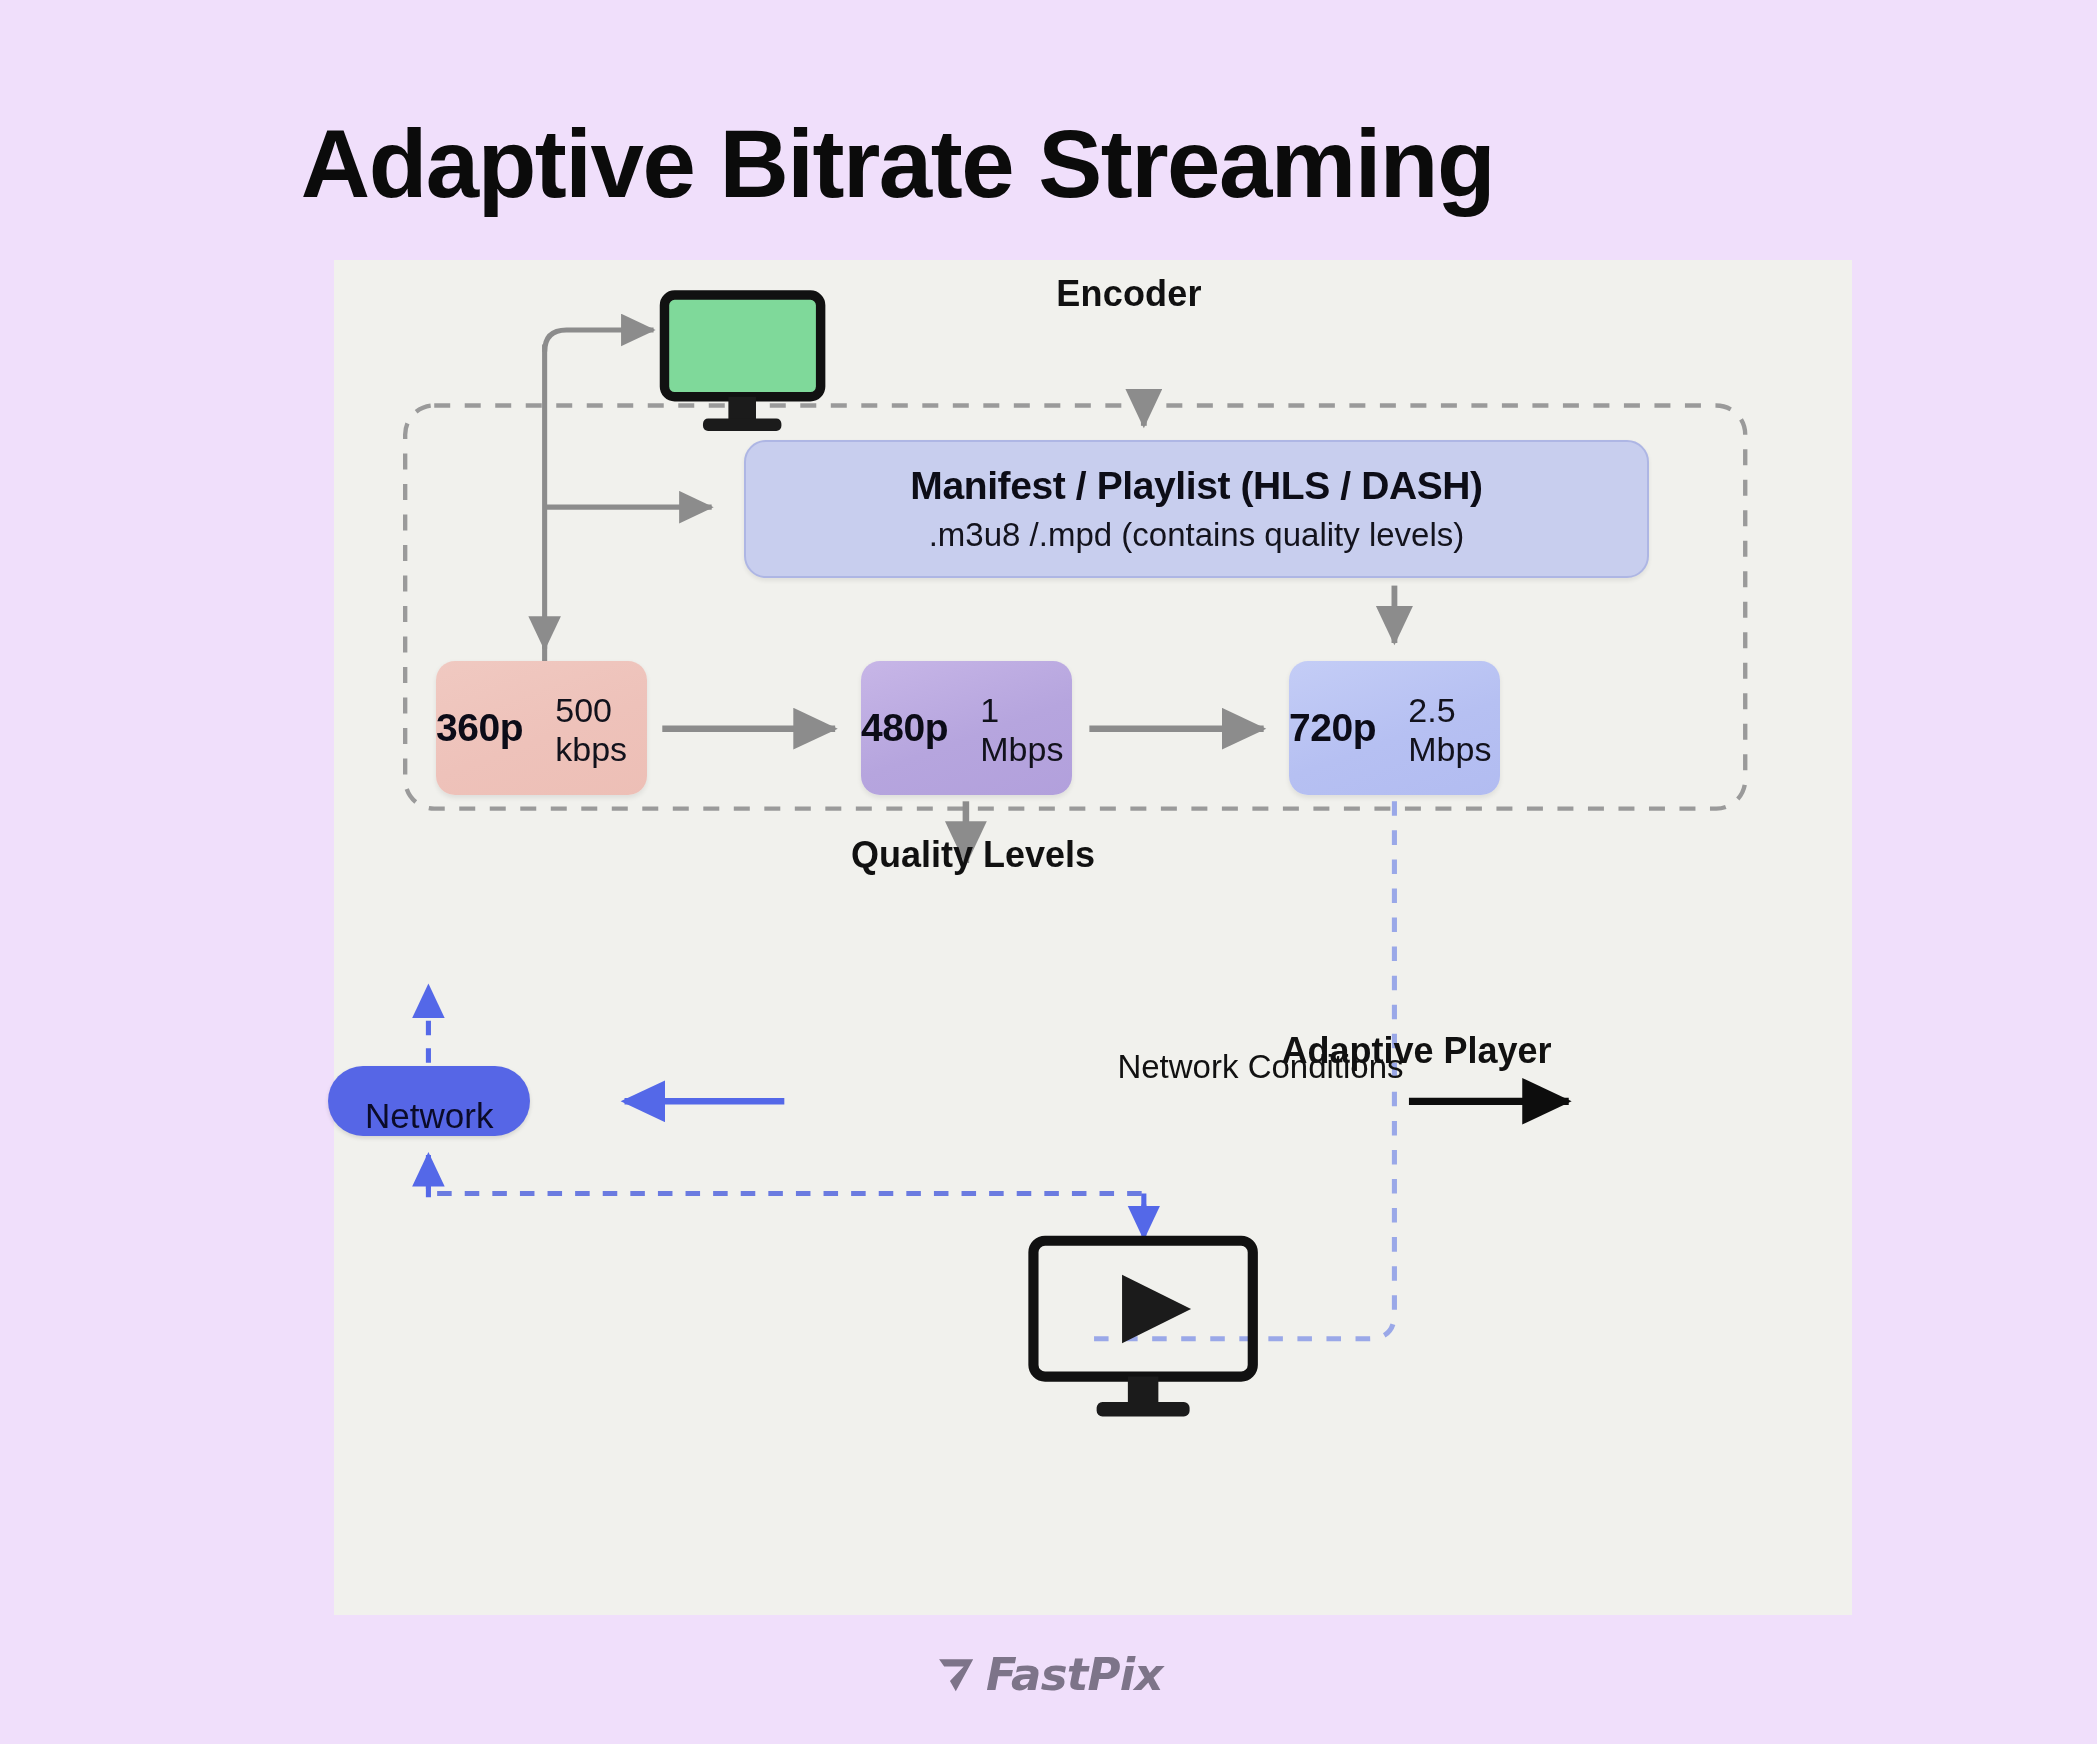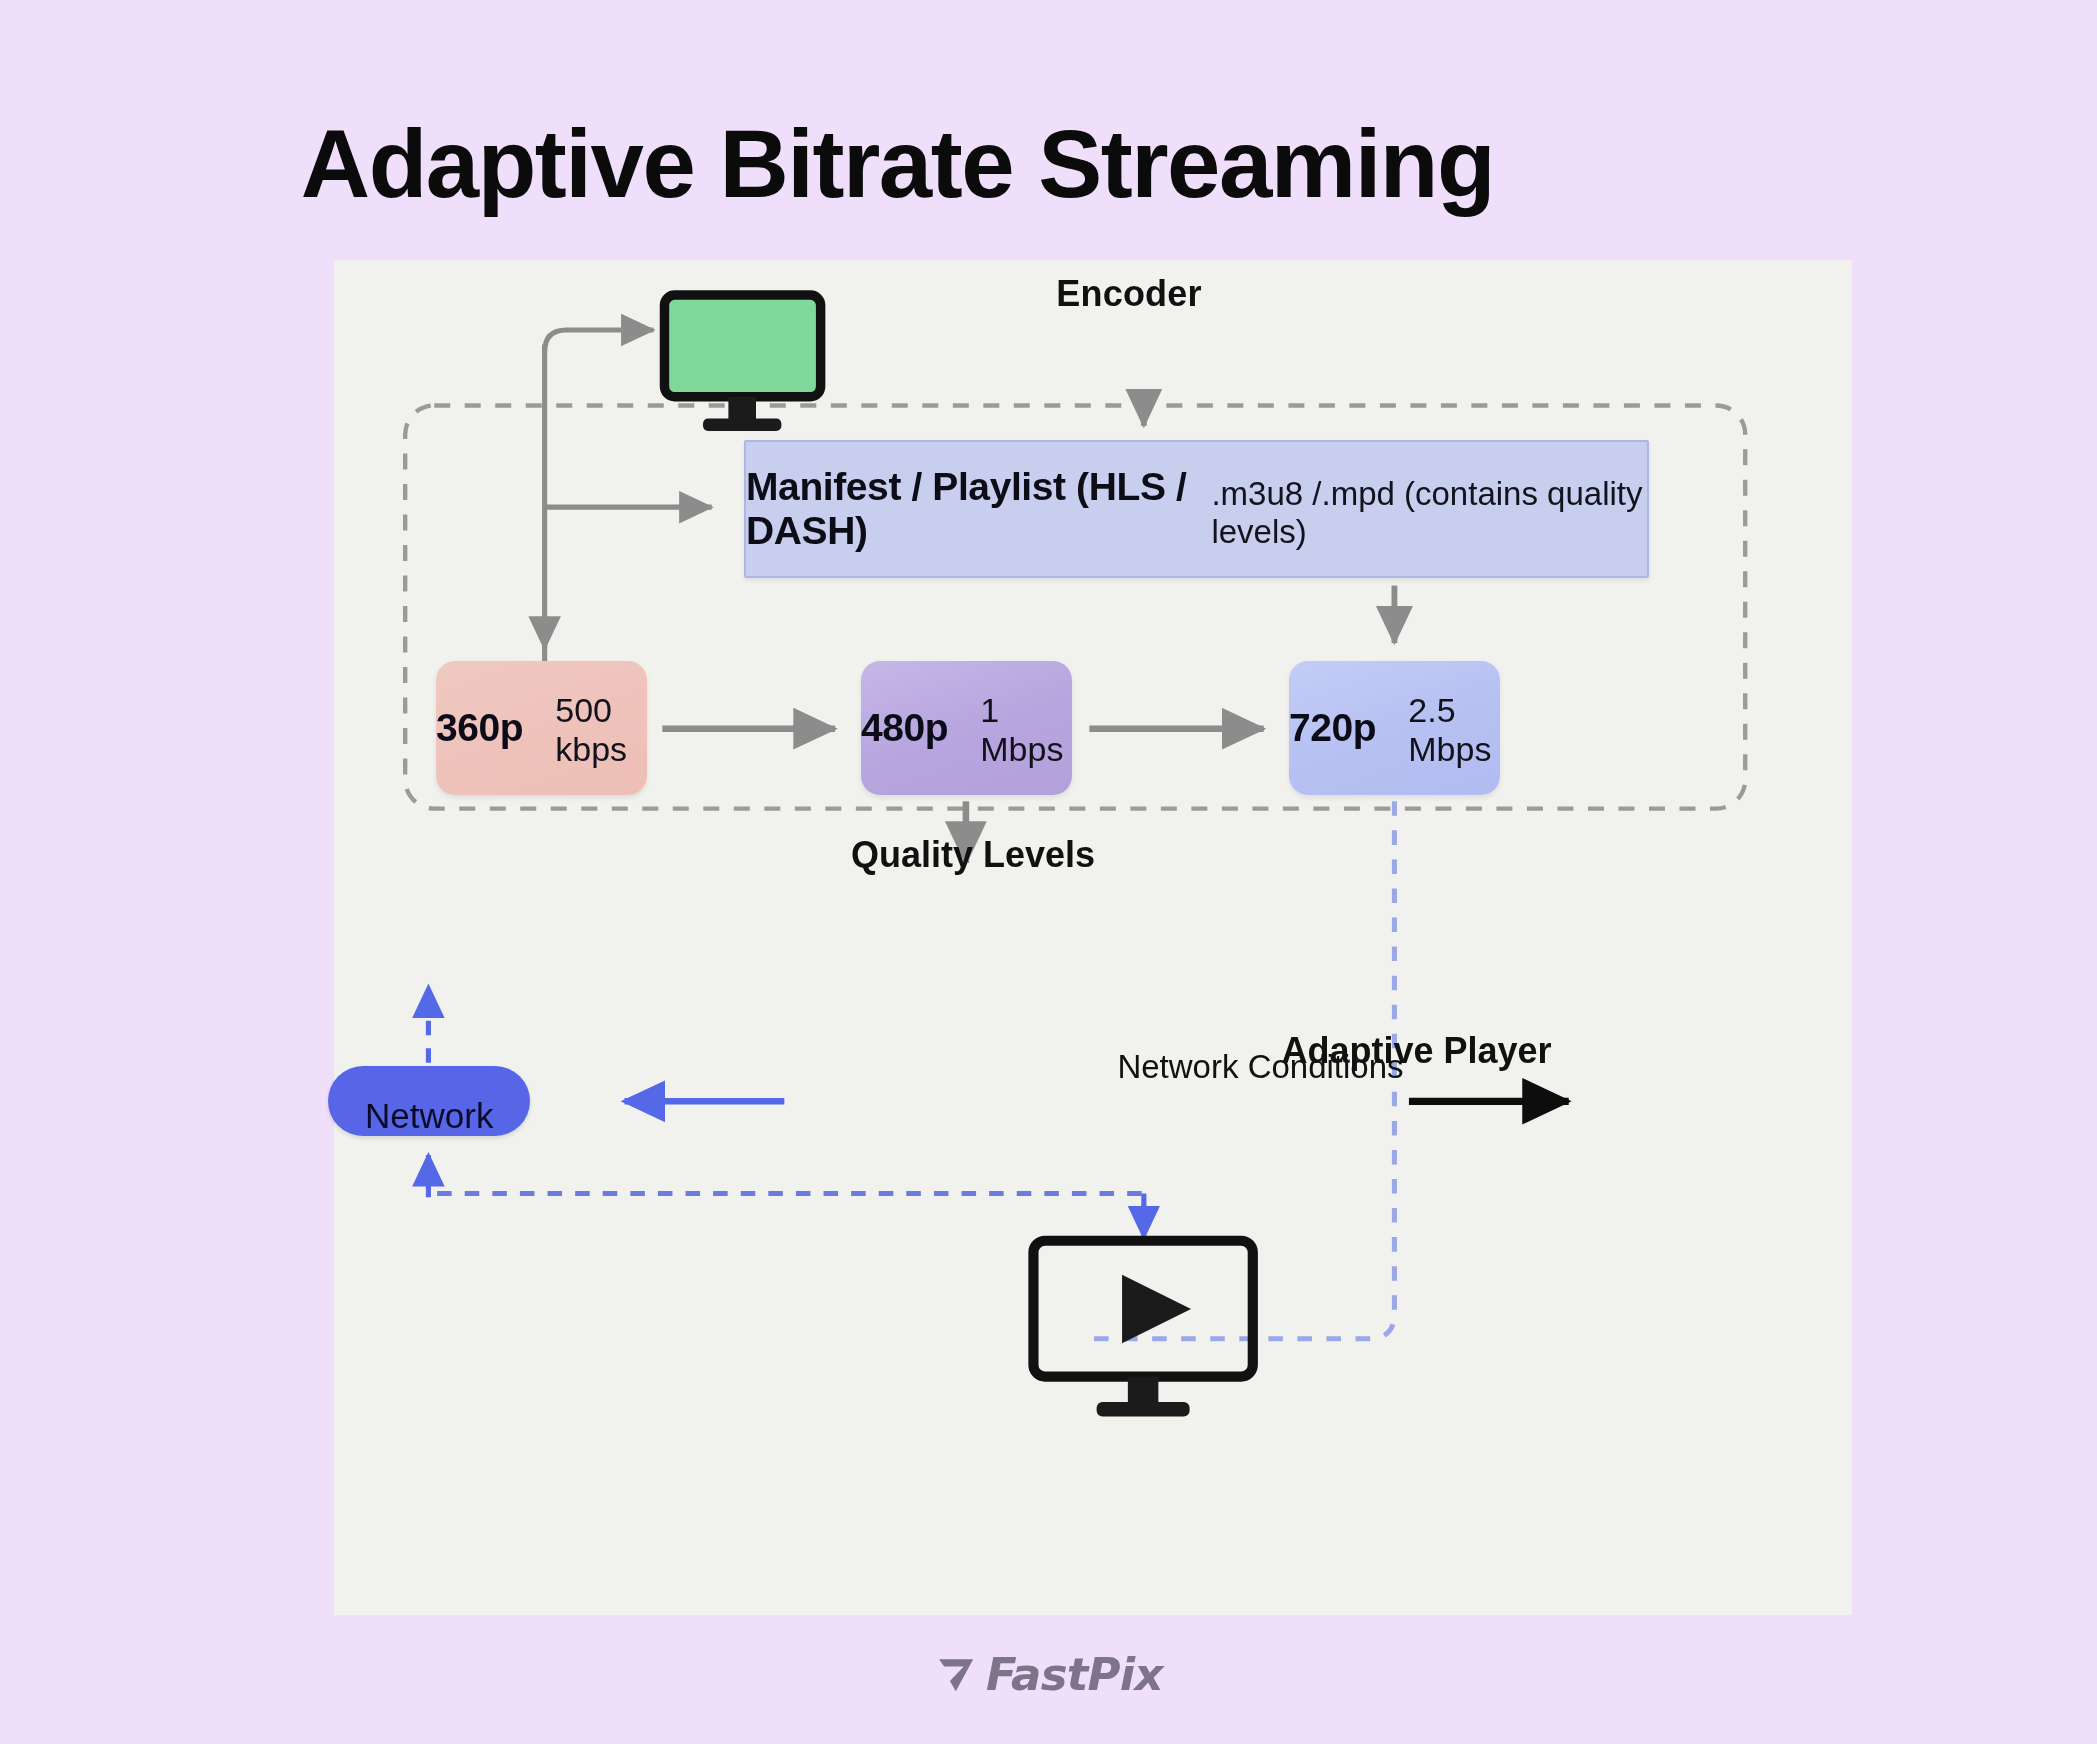--- a/index.html
+++ b/index.html
@@ -46,23 +46,23 @@
     left:756px;top:770px;width:581px;text-align:center;
     font-size:36px;font-weight:700;
   }
   #network-conditions-label{
     left:727px;top:788px;width:327px;text-align:center;
     font-size:33px;font-weight:400;line-height:1.18;white-space:normal;
   }
   
   #manifest-box{
     position:absolute;left:410px;top:180px;width:901px;height:134px;
-    background:#C8CEEE;border:2.2px solid #AEB6E4;border-radius:2px;
+    background:#C8CEEE;border:2.2px solid #AEB6E4;border-radius:22px;
     box-shadow:0 2.9px 4.4px rgba(0,0,0,.07);
-    display:flex;flex-direction:row;align-items:center;justify-content:center;
+    display:flex;flex-direction:column;align-items:center;justify-content:center;
   }
   #manifest-title{font-size:39px;font-weight:700;color:#0D0D17;letter-spacing:-0.4px;}
   #manifest-sub{font-size:33px;font-weight:400;color:#13131d;margin-top:7.3px;}
   
   .quality-box{
     position:absolute;width:211px;height:134px;border-radius:19px;
     display:flex;flex-direction:row;align-items:center;justify-content:center;
     box-shadow:0 2.9px 5.1px rgba(0,0,0,.08);
   }
   .q-res{font-size:39px;font-weight:700;color:#0C0C18;letter-spacing:-0.4px;}

